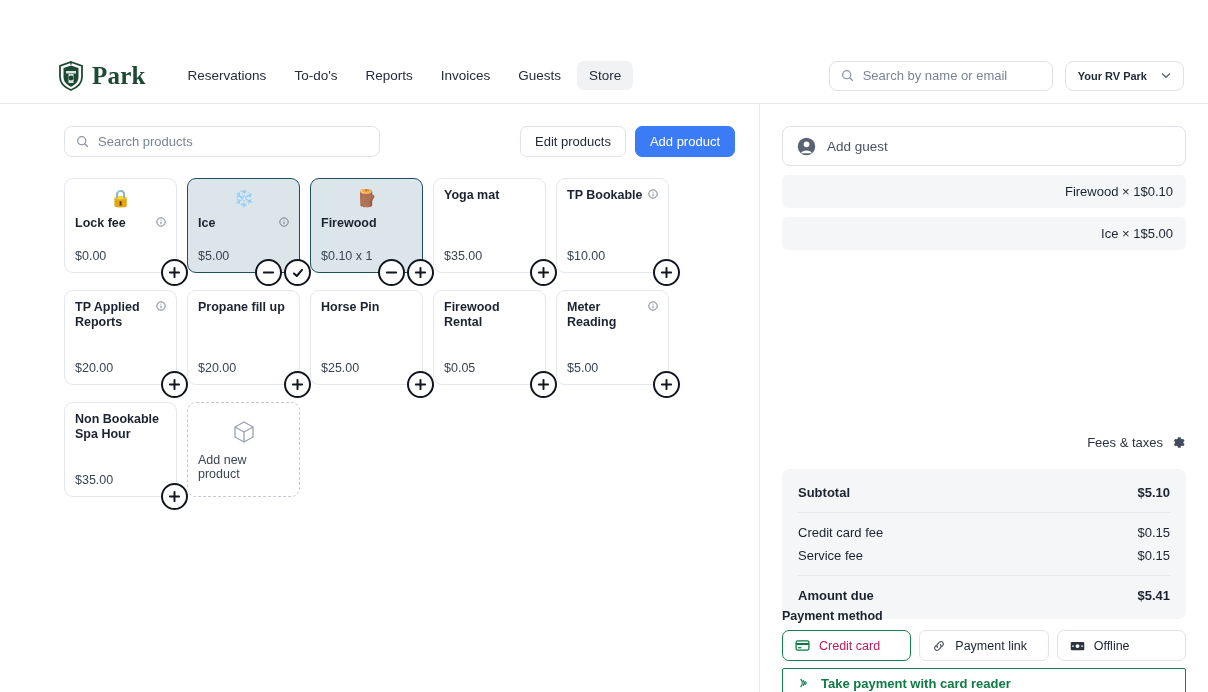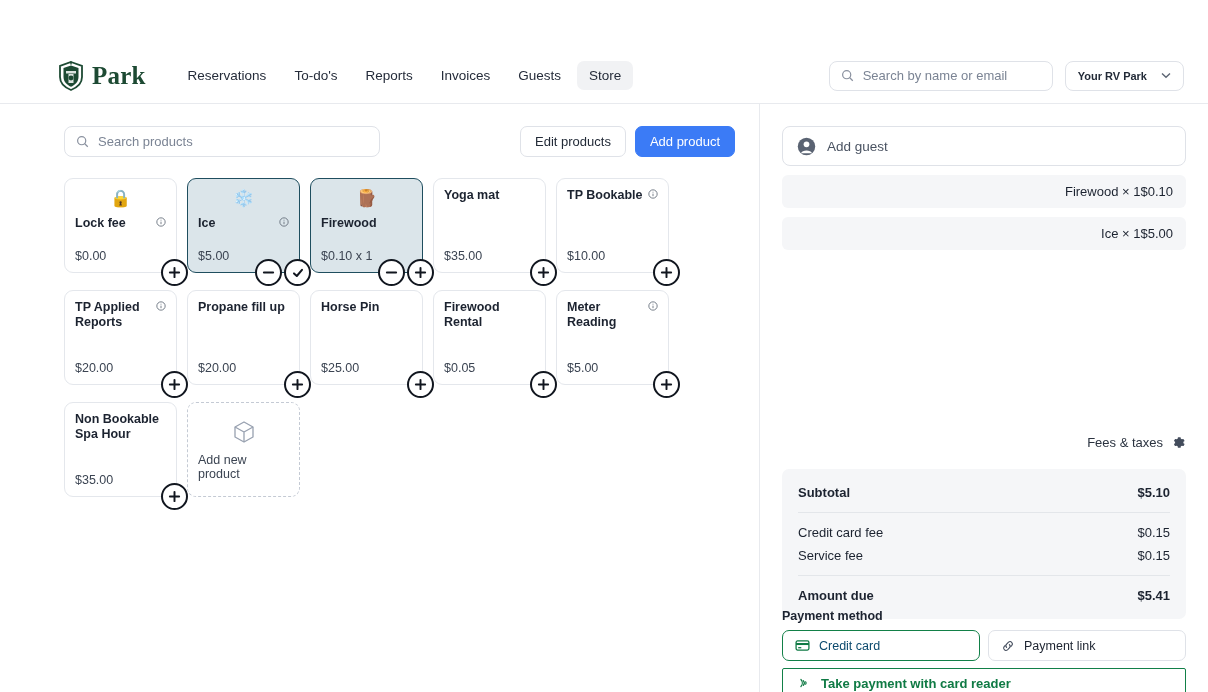--- a/index.html
+++ b/index.html
@@ -164,21 +164,21 @@
   }
   .pay-methods {
     position: absolute; top: 526px; left: 22px; right: 22px;
     display: flex; gap: 8px;
   }
   .pay-btn {
     flex: 1 1 0; height: 31px; border-radius: 7px; border: 1px solid #dfe2e8;
     background: #fff; display: flex; align-items: center; gap: 9px;
     padding: 0 12px; font-size: 12.5px; color: #1c2330; cursor: pointer;
   }
-  .pay-btn.active { border: 1.6px solid #128048; color: #0c4a6e; font-weight: 400; }
+  .pay-btn.active { border: 1.6px solid #128048; color: #be185d; font-weight: 400; }
   .reader-btn {
     position: absolute; top: 564px; left: 22px; right: 22px;
     height: 30px; border-radius: 2px; border: 1.6px solid #128048;
     background: #fff; display: flex; align-items: center; gap: 10px;
     padding: 0 14px; font-size: 13px; color: #0f7a44; font-weight: 700; cursor: pointer;
   }
   .addcard-btn {
     position: absolute; top: 600px; left: 22px; right: 22px;
     height: 29px; border-radius: 7px; border: 1px solid #dfe2e8;
     background: #fde047; display: flex; align-items: center; gap: 11px;
@@ -513,20 +513,31 @@
         </div>
         <div class="pay-btn">
           <span class="icon">
             <svg width="14" height="14" viewBox="0 0 16 16" fill="none" stroke="#434c5c" stroke-width="1.3" stroke-linecap="round">
               <path d="M6.4 9.6 a2.7 2.7 0 010-3.8l2.2-2.2a2.7 2.7 0 013.8 3.8l-1 1"></path>
               <path d="M9.6 6.4 a2.7 2.7 0 010 3.8l-2.2 2.2a2.7 2.7 0 01-3.8-3.8l1-1"></path>
             </svg>
           </span>
           <span>Payment link</span>
         </div>
+        <div class="pay-btn">
+          <span class="icon">
+            <svg width="15" height="12" viewBox="0 0 16 12" fill="#2b3340">
+              <rect x="0.8" y="1.6" width="14.4" height="9" rx="1.2"></rect>
+              <circle cx="8" cy="6.1" r="2.1" fill="#ffffff"></circle>
+              <circle cx="3.2" cy="6.1" r=".9" fill="#ffffff"></circle>
+              <circle cx="12.8" cy="6.1" r=".9" fill="#ffffff"></circle>
+            </svg>
+          </span>
+          <span>Offline</span>
+        </div>
       </div>
 
       <div class="reader-btn">
         <span class="icon">
           <svg width="14" height="14" viewBox="0 0 16 16" fill="none" stroke="#0f7a44" stroke-width="1.4" stroke-linecap="round">
             <path d="M4.5 4 a6 6 0 010 8"></path>
               <path d="M7.2 5.3 a4 4 0 010 5.4"></path>
               <path d="M9.9 6.6 a2.2 2.2 0 010 2.8"></path>
           </svg>
         </span>

